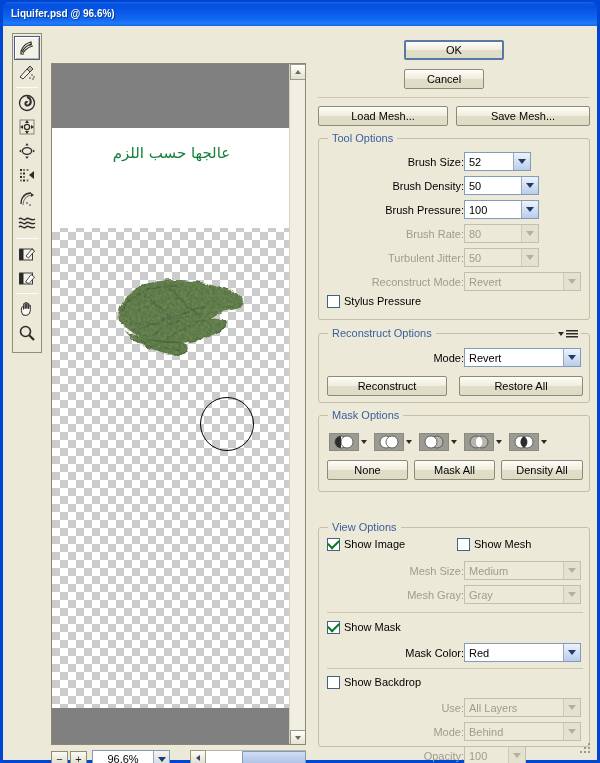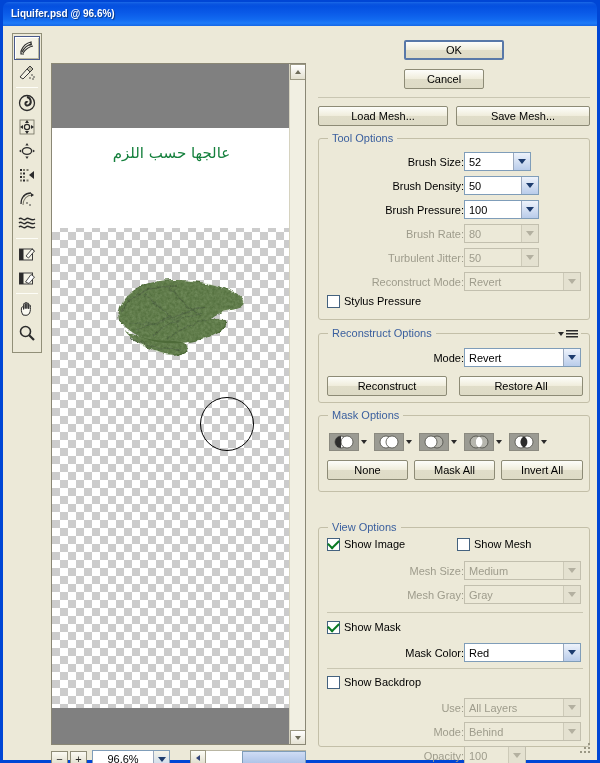--- a/index.html
+++ b/index.html
@@ -668,21 +668,21 @@
                 <circle cx="15" cy="7" r="6" fill="#ffffff" stroke="#4a4a44" stroke-width="0.8"></circle>
                 <path d="M12 1.6 A6 6 0 0 0 12 12.4 A6 6 0 0 0 12 1.6 Z" fill="#2d2d2d"></path>
               </svg>
             </span>
             <span class="mini-tri"></span>
           </span>
         </div>
 
         <div class="btn" style="position:absolute;left:8px;top:44px;width:81px;">None</div>
         <div class="btn" style="position:absolute;left:95px;top:44px;width:81px;">Mask All</div>
-        <div class="btn" style="position:absolute;left:182px;top:44px;width:82px;">Invert All</div>
+        <div class="btn" style="position:absolute;left:182px;top:44px;width:82px;">Density All</div>
       </div>
 
       <div class="panel" style="left:2px;top:494px;width:272px;height:220px;">
         <span class="panel-title">View Options</span>
 
         <div style="position:absolute;left:8px;top:10px;display:flex;align-items:center;width:256px;">
           <span class="chkrow" style="width:130px;">
             <span class="chk checked"></span>
             <span class="chk-label">Show Image</span>
           </span>

